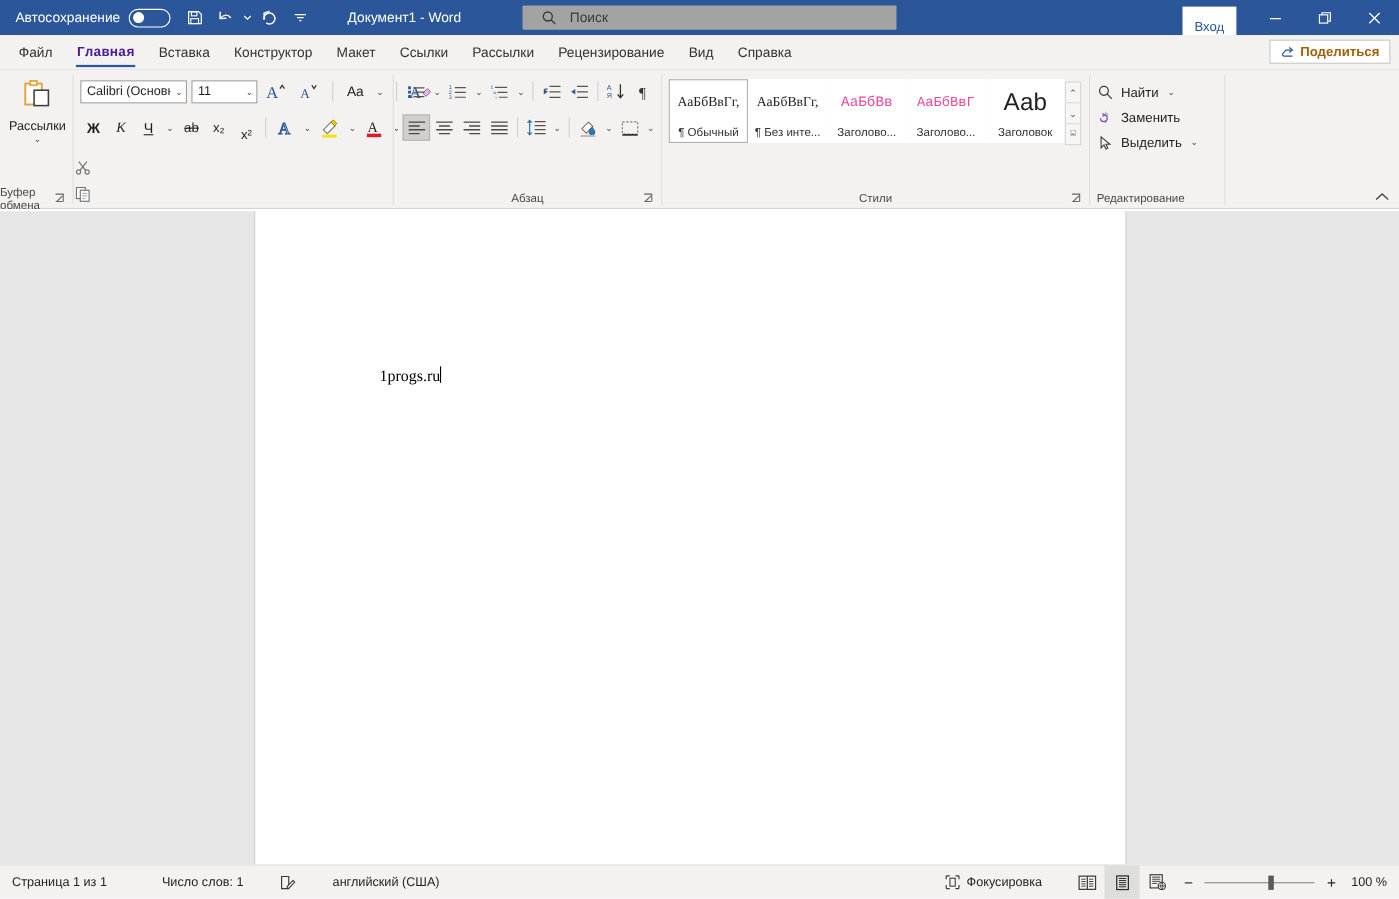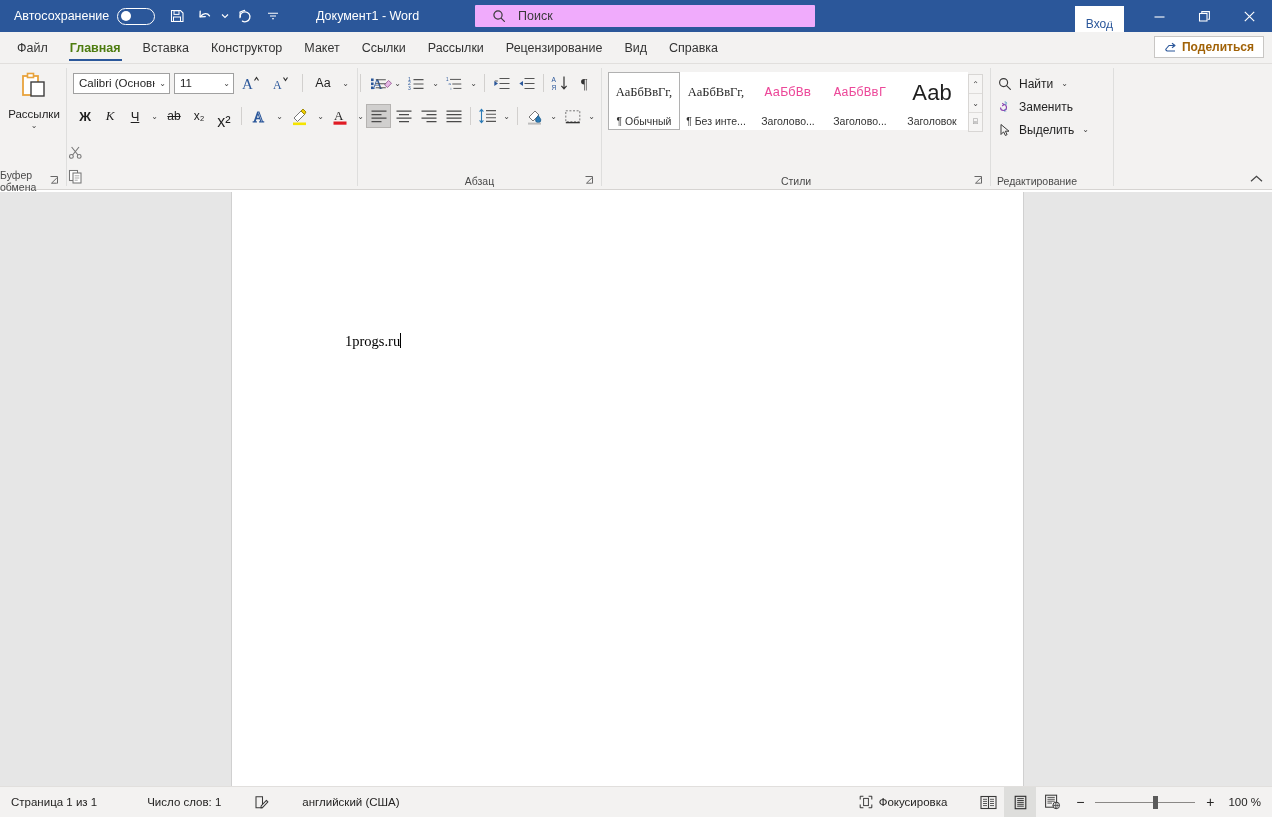--- a/index.html
+++ b/index.html
@@ -32,21 +32,21 @@
   }
   .tb-icon svg { display:block; }
   .qat { display:flex; align-items:center; margin-left: 8px; }
   .doc-title {
     position:absolute; left: 316px; top: 0; height: 32px;
     display:flex; align-items:center; font-size: 12.5px; color:#ffffff;
     white-space: nowrap;
   }
   .searchbox {
     position:absolute; left: 475px; top: 5px; width: 340px; height: 22px;
-    background: #f0abfc; display:flex; align-items:center; cursor:text;
+    background: #a3a3a3; display:flex; align-items:center; cursor:text;
     border-radius: 1px;
   }
   .searchbox .mag { margin-left:17px; color:#3a3a3a; display:flex; }
   .searchbox .ph { margin-left: 12px; font-size: 12.5px; color: #3a3a3a; }
   .signin {
     position:absolute; right: 148px; top: 6px; height: 36px;
     background:#ffffff; color:#2b579a; font-size:12px;
     display:flex; align-items:center; padding: 0 11px; cursor:pointer;
   }
   .wincap {
@@ -61,21 +61,21 @@
   .tabstrip {
     height: 32px; background: #f3f2f1; display:flex; align-items:flex-end;
     position: relative; border-bottom: 1px solid #e1dfdd;
   }
   .tab {
     font-size: 12.5px; color:#333333; padding: 0 11px; height:30px;
     display:flex; align-items:center; cursor:pointer; position:relative;
     white-space:nowrap;
   }
   .tab:first-child { margin-left: 6px; }
-  .tab.active { color:#4d7c0f; font-weight: bold; }
+  .tab.active { color:#4c1d95; font-weight: bold; font-family: Liberation Mono, monospace; }
   .tab.active::after {
     content:""; position:absolute; left: 10px; right: 10px; bottom: 2px;
     height: 2.5px; background:#2b579a;
   }
   .share-btn {
     position:absolute; right: 8px; top: 4px; height: 22px;
     border: 1px solid #c8c6c4; background:#ffffff;
     display:flex; align-items:center; gap:5px; padding: 0 9px;
     font-size:12px; color:#a16207; font-weight:bold; cursor:pointer;
   }
@@ -433,21 +433,21 @@
               <span style="font-size:13px;text-decoration:underline;">Ч</span>
             </div>
           <div class="fbtn small-carat">⌄</div>
           <div class="fbtn">
               <span style="font-size:12px;text-decoration:line-through;">ab</span>
             </div>
           <div class="fbtn">
               <span style="font-size:12px;">x₂</span>
             </div>
           <div class="fbtn">
-              <span style="font-size:16px;margin-top:12px;">x²</span>
+              <span style="font-size:12px;margin-top:12px;">x²</span>
             </div>
           <span class="vsep"></span>
           <div class="fbtn">
             <svg width="19" height="18" viewBox="0 0 19 18">
                 <text x="3" y="15" font-family="Liberation Serif, serif" font-size="15" fill="none" stroke="#2b579a" stroke-width="1">A</text>
               </svg>
           </div>
           <div class="fbtn small-carat">⌄</div>
           <div class="fbtn">
             <svg width="20" height="19" viewBox="0 0 20 19">

